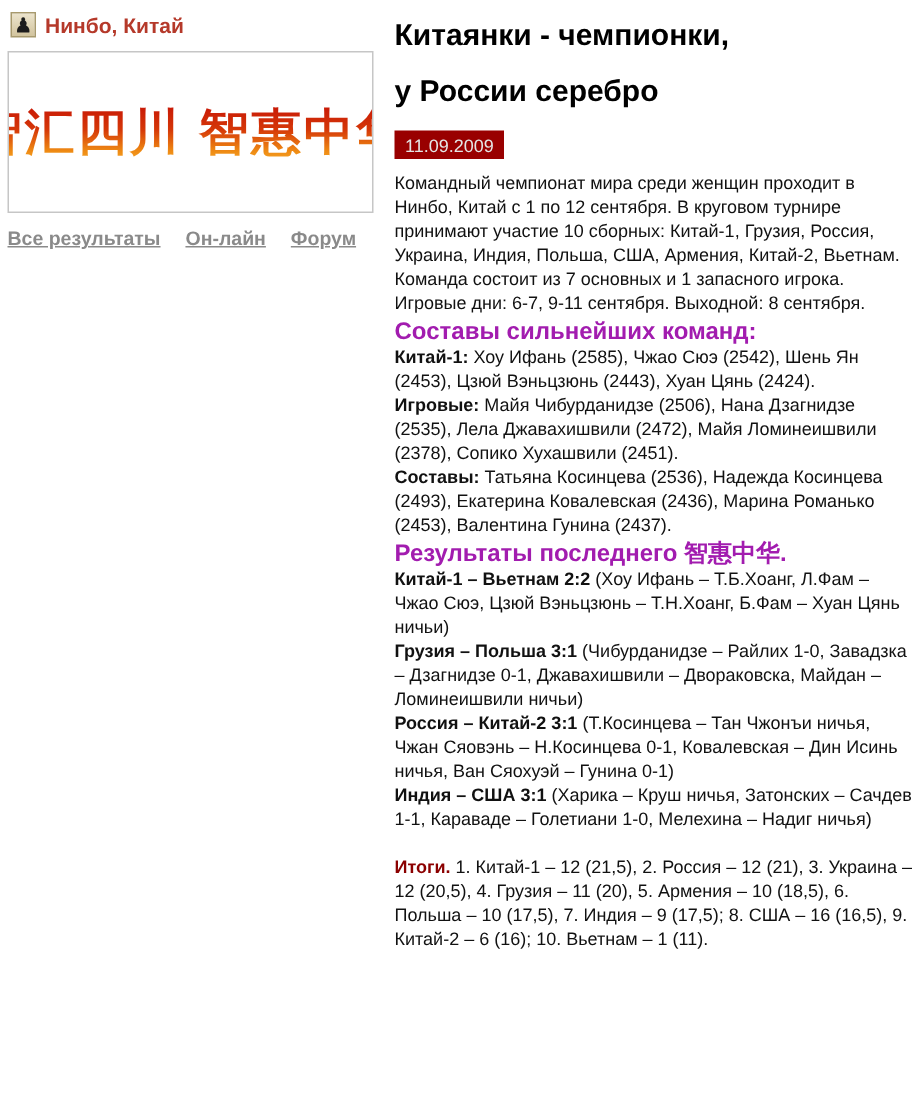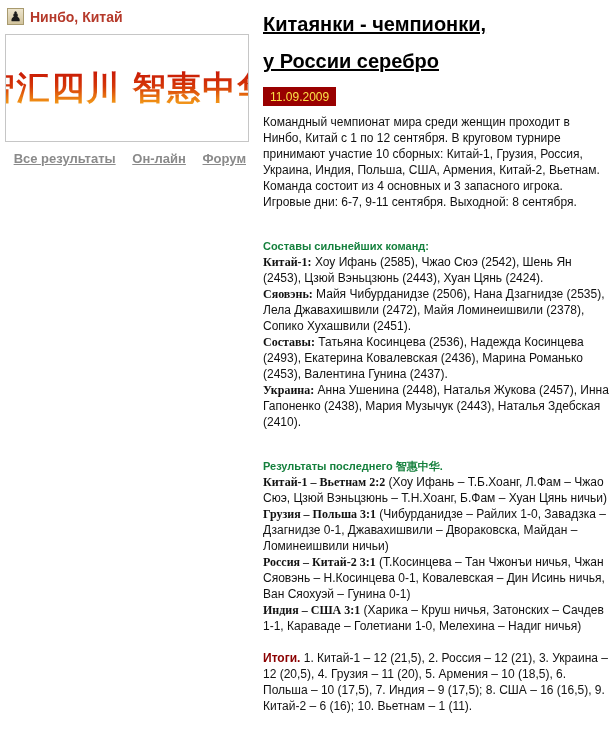--- a/index.html
+++ b/index.html
@@ -33,46 +33,46 @@
     overflow:hidden;
   }
   .banner-text {
     font-size:33px; font-weight:bold; letter-spacing:2px; white-space:nowrap;
     color:#d4330a;
     background:linear-gradient(180deg,#c40f06 0%,#d53708 45%,#ef8c14 78%,#f7b234 100%);
     -webkit-background-clip:text; background-clip:text;
     -webkit-text-fill-color:transparent;
   }
   .links-row {
-    margin-top:9px; text-align:right; padding-right:3px;
+    margin-top:9px; text-align:left; padding-right:3px;
     font-size:13px; font-weight:bold; color:#8a8a8a;
   }
   .links-row a {
     color:#8a8a8a; text-decoration:underline; cursor:pointer;
   }
   .links-row a + a { margin-left:13px; }
 
   
   .article-title {
     font-size:20px; font-weight:bold; color:#000;
-    line-height:1.85; text-decoration:underline; cursor:pointer;
+    line-height:1.85; cursor:pointer;
     display:inline; 
   }
   .title-wrap { margin-top:0px; }
   .title-line { display:block; }
   .date-badge {
-    display:inline-block; background:#990000; color:#fde047;
+    display:inline-block; background:#990000; color:#e5e5e5;
     font-size:12px; padding:3px 7px 2px 7px; margin:7px 0 8px 0;
   }
   .body-text, .item-line { font-size:12px; line-height:16px; color:#111; }
   .section-heading {
-    font-size:11px; line-height:16px; font-weight:bold; color:#15803d;
-    margin-top:28px;
+    font-size:16px; line-height:16px; font-weight:bold; color:#a21caf;
+    margin-top:4px;
   }
-  .lead { font-weight:bold;font-family:Liberation Serif, serif; }
+  .lead { font-weight:bold; }
   .lead-maroon { font-weight:bold; color:#8b0000; }
   .totals-para { margin-top:16px; }
 </style>
 </head>
 <body>
 
 <div class="layout">
 
   <div class="left-col">
     <a class="location">
@@ -91,36 +91,33 @@
 
   <div class="right-col">
 
     <div class="title-wrap">
       <span class="article-title title-line">Китаянки - чемпионки,</span>
       <span class="article-title title-line">у России серебро</span>
     </div>
 
     <div class="date-badge">11.09.2009</div>
 
-    <p class="body-text">Командный чемпионат мира среди женщин проходит в Нинбо, Китай с 1 по 12 сентября. В круговом турнире принимают участие 10 сборных: Китай-1, Грузия, Россия, Украина, Индия, Польша, США, Армения, Китай-2, Вьетнам. Команда состоит из 4 основных и 3 запасного игрока.</p>
+    <p class="body-text">Командный чемпионат мира среди женщин проходит в Нинбо, Китай с 1 по 12 сентября. В круговом турнире принимают участие 10 сборных: Китай-1, Грузия, Россия, Украина, Индия, Польша, США, Армения, Китай-2, Вьетнам. Команда состоит из 7 основных и 1 запасного игрока.</p>
     <p class="body-text">Игровые дни: 6-7, 9-11 сентября. Выходной: 8 сентября.</p>
 
     
     <div class="section-heading">Составы сильнейших команд:</div>
     <p class="item-line">
       <span class="lead">Китай-1:</span><span> Хоу Ифань (2585), Чжао Сюэ (2542), Шень Ян (2453), Цзюй Вэньцзюнь (2443), Хуан Цянь (2424).</span>
     </p>
     <p class="item-line">
-      <span class="lead">Сяовэнь:</span><span> Майя Чибурданидзе (2506), Нана Дзагнидзе (2535), Лела Джавахишвили (2472), Майя Ломинеишвили (2378), Сопико Хухашвили (2451).</span>
+      <span class="lead">Игровые:</span><span> Майя Чибурданидзе (2506), Нана Дзагнидзе (2535), Лела Джавахишвили (2472), Майя Ломинеишвили (2378), Сопико Хухашвили (2451).</span>
     </p>
     <p class="item-line">
       <span class="lead">Составы:</span><span> Татьяна Косинцева (2536), Надежда Косинцева (2493), Екатерина Ковалевская (2436), Марина Романько (2453), Валентина Гунина (2437).</span>
-    </p>
-    <p class="item-line">
-      <span class="lead">Украина:</span><span> Анна Ушенина (2448), Наталья Жукова (2457), Инна Гапоненко (2438), Мария Музычук (2443), Наталья Здебская (2410).</span>
     </p>
 
     
     <div class="section-heading">Результаты последнего 智惠中华.</div>
     <p class="item-line">
       <span class="lead">Китай-1 – Вьетнам 2:2</span><span> (Хоу Ифань – Т.Б.Хоанг, Л.Фам – Чжао Сюэ, Цзюй Вэньцзюнь – Т.Н.Хоанг, Б.Фам – Хуан Цянь ничьи)</span>
     </p>
     <p class="item-line">
       <span class="lead">Грузия – Польша 3:1</span><span> (Чибурданидзе – Райлих 1-0, Завадзка – Дзагнидзе 0-1, Джавахишвили – Двораковска, Майдан – Ломинеишвили ничьи)</span>
     </p>

